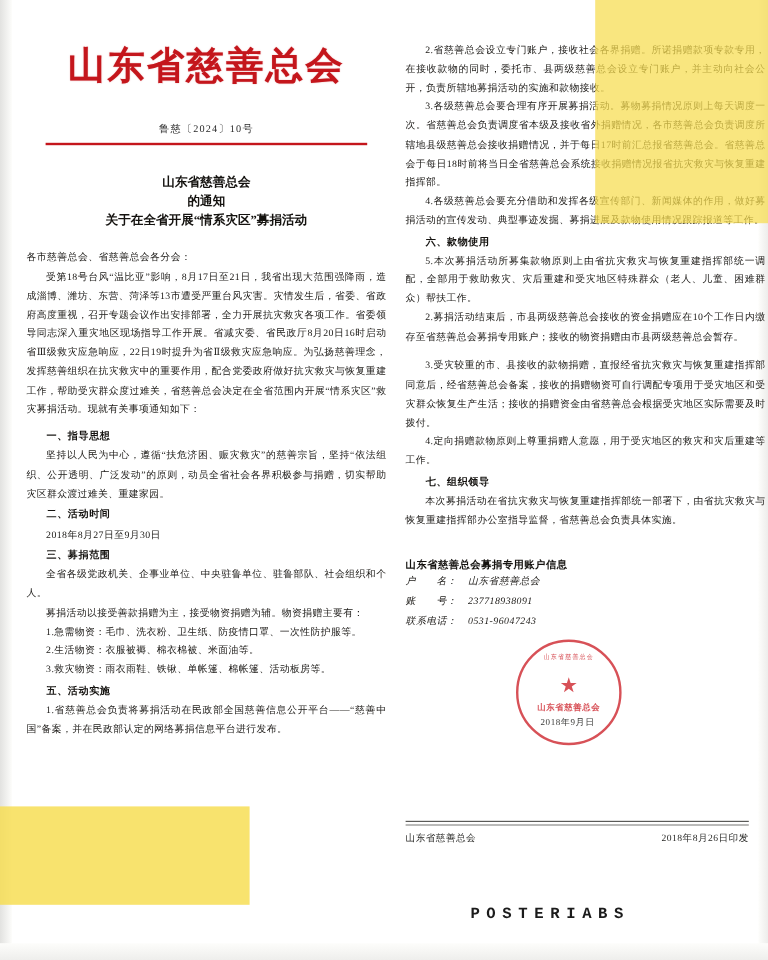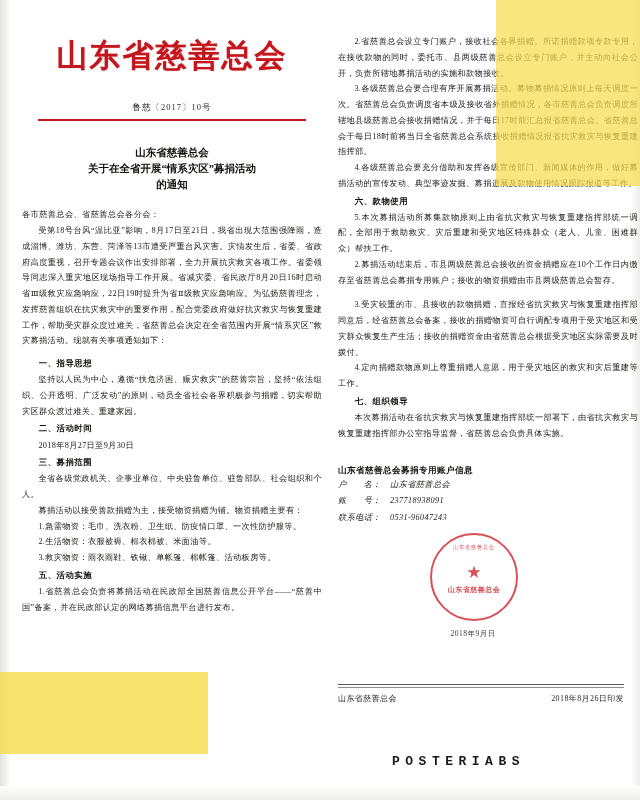--- a/index.html
+++ b/index.html
@@ -179,21 +179,20 @@
     letter-spacing: .5px;
   }
   .seal-date {
     position: absolute;
     left: 0; right: 16px;
     top: 62px;
     text-align: center;
     font-size: 7.5px;
     color: #3a3a38;
     letter-spacing: .5px;
-    margin-top: 32px;
   }
 
   
   .footer {
     position: absolute;
     left: 338px;
     top: 684px;
     width: 286px;
   }
   .footer-rule-top {
@@ -252,28 +251,28 @@
 <div class="page">
 
   <div class="paper-edge-left"></div>
   <div class="paper-edge-right"></div>
   <div class="paper-edge-bottom"></div>
 
   <div class="col col-left">
 
     <div class="masthead">
       <div class="org-title">山东省慈善总会</div>
-      <div class="doc-number">鲁慈〔2017〕10号</div>
+      <div class="doc-number">鲁慈〔2024〕10号</div>
       <div class="red-rule"></div>
     </div>
 
     <div class="doc-title">
       <div>山东省慈善总会</div>
+      <div>的通知</div>
       <div>关于在全省开展“情系灾区”募捐活动</div>
-      <div>的通知</div>
     </div>
 
     <div class="salutation">各市慈善总会、省慈善总会各分会：</div>
 
     <p class="para">受第18号台风“温比亚”影响，8月17日至21日，我省出现大范围强降雨，造成淄博、潍坊、东营、菏泽等13市遭受严重台风灾害。灾情发生后，省委、省政府高度重视，召开专题会议作出安排部署，全力开展抗灾救灾各项工作。省委领导同志深入重灾地区现场指导工作开展。省减灾委、省民政厅8月20日16时启动省Ⅲ级救灾应急响应，22日19时提升为省Ⅱ级救灾应急响应。为弘扬慈善理念，发挥慈善组织在抗灾救灾中的重要作用，配合党委政府做好抗灾救灾与恢复重建工作，帮助受灾群众度过难关，省慈善总会决定在全省范围内开展“情系灾区”救灾募捐活动。现就有关事项通知如下：</p>
 
     <div class="gap-sm"></div>
 
     <h3 class="sec">一、指导思想</h3>
     <p class="para">坚持以人民为中心，遵循“扶危济困、赈灾救灾”的慈善宗旨，坚持“依法组织、公开透明、广泛发动”的原则，动员全省社会各界积极参与捐赠，切实帮助灾区群众渡过难关、重建家园。</p>

